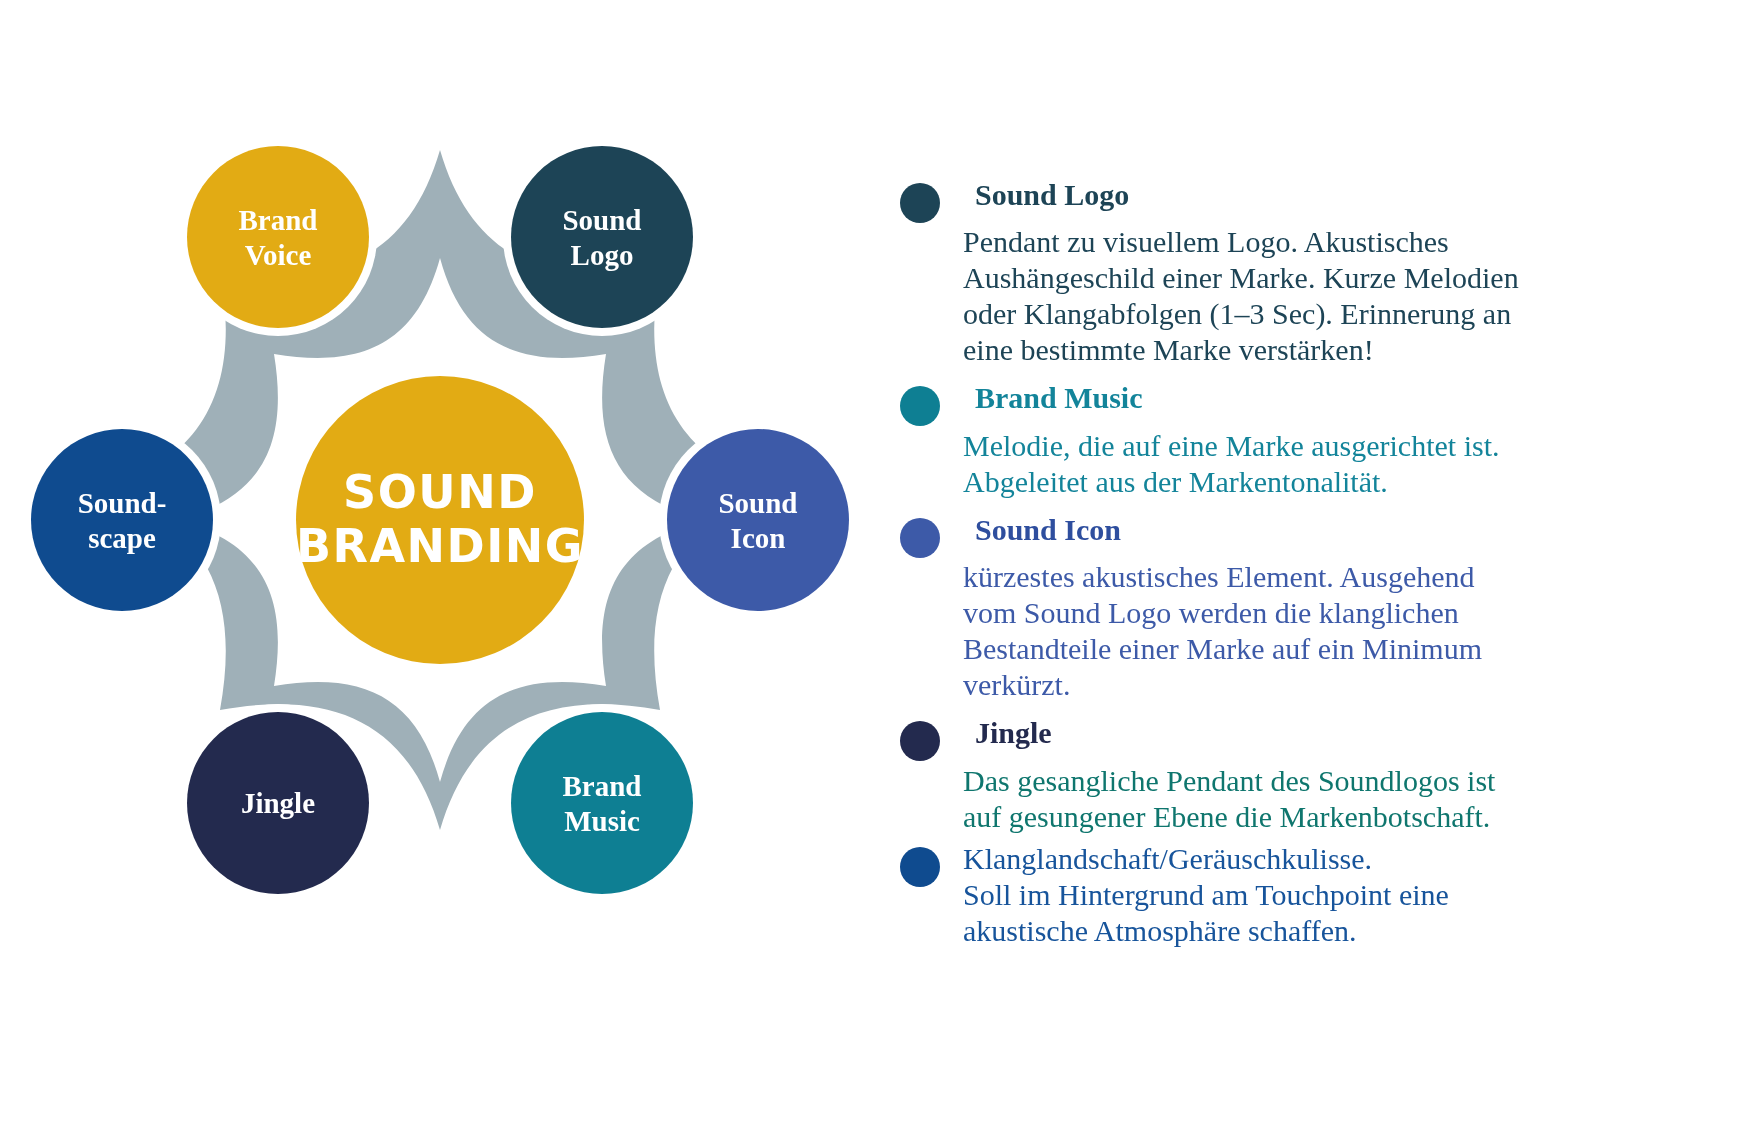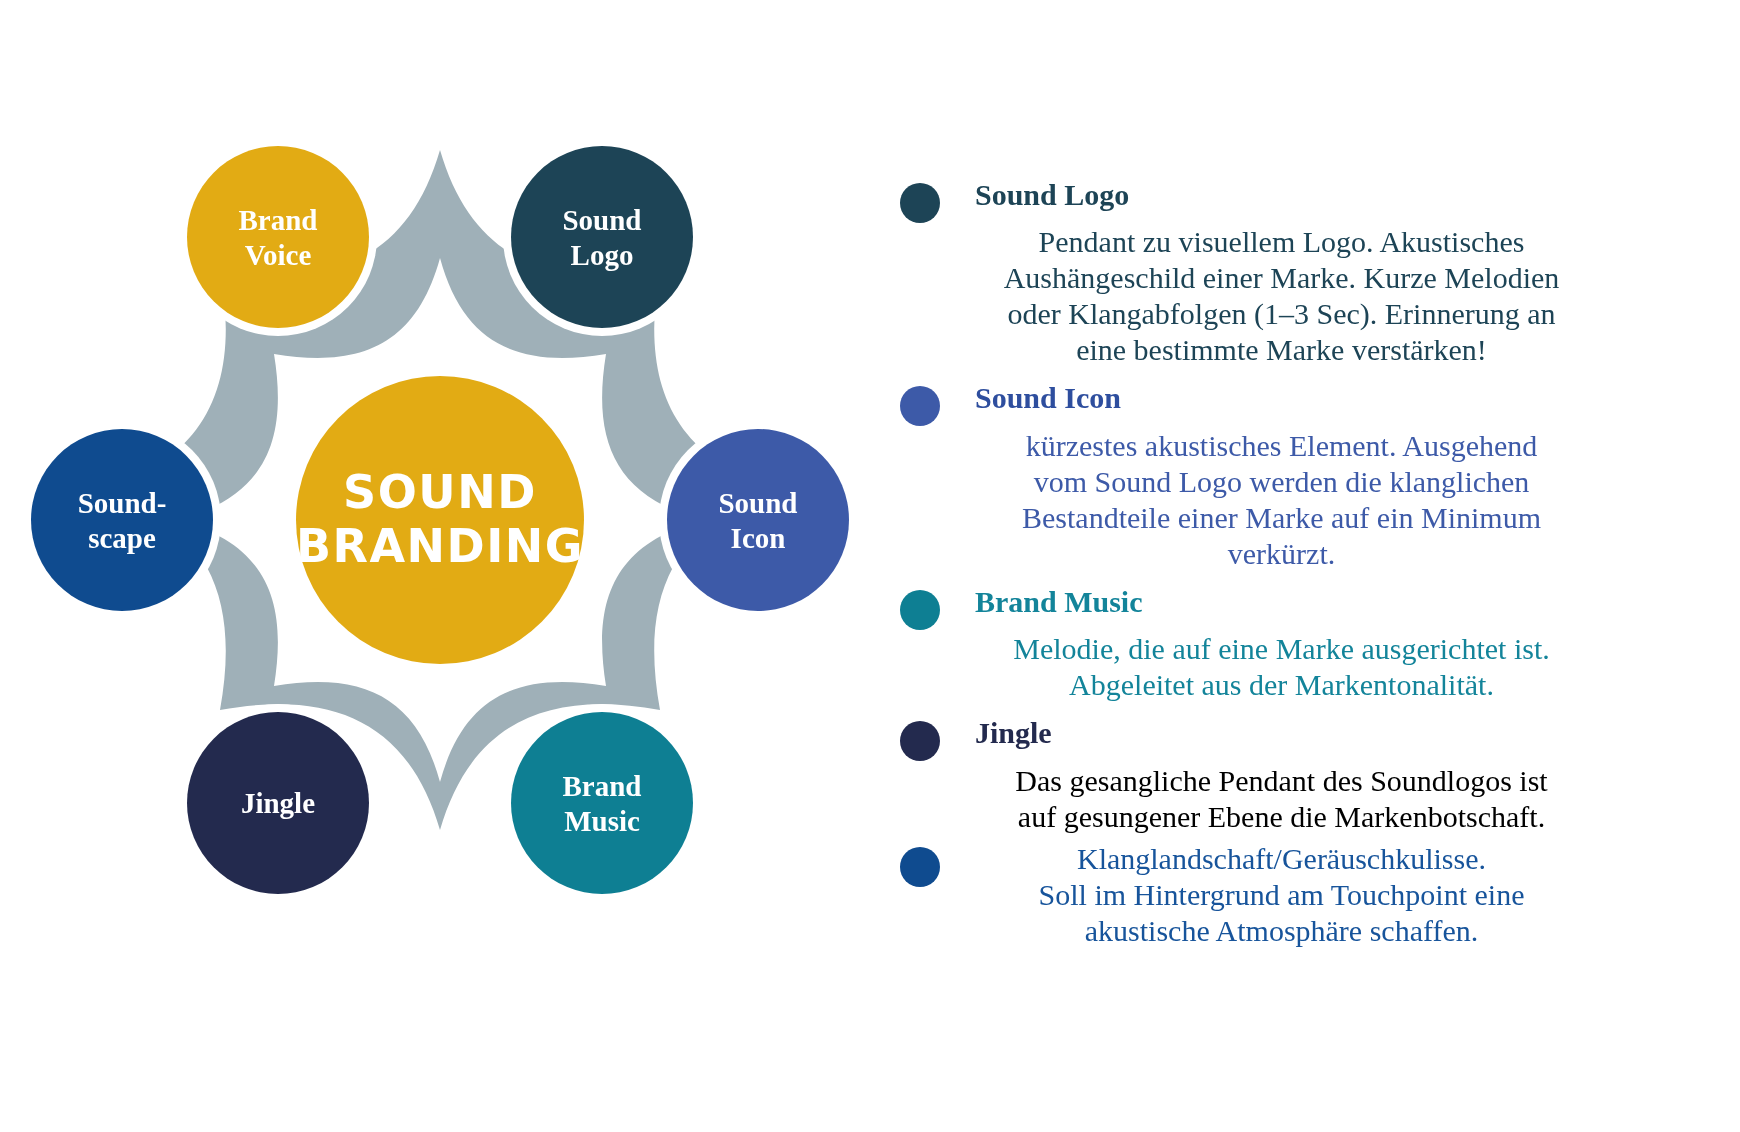--- a/index.html
+++ b/index.html
@@ -91,21 +91,20 @@
     display: block;
   }
   .legend-desc {
     font-family: "Liberation Serif", "DejaVu Serif", serif;
     font-weight: normal;
     font-size: 30px;
     line-height: 1.2;
     margin: 0;
     display: block;
     white-space: pre-line;
-    text-align: center;
   }
 </style>
 </head>
 <body>
 
 <div id="page">
 
   <div id="diagram-panel">
     <svg id="diagram-svg" viewBox="0 0 840 800">
 
@@ -189,39 +188,39 @@
       <div class="legend-item">
         <span class="legend-dot" style="background:#1d4456"></span>
         <span class="legend-title" style="color:#1d4456">Sound Logo</span>
         <span class="legend-desc" style="color:#1d4456">Pendant zu visuellem Logo. Akustisches
 Aushängeschild einer Marke. Kurze Melodien
 oder Klangabfolgen (1–3 Sec). Erinnerung an
 eine bestimmte Marke verstärken!</span>
       </div>
 
       <div class="legend-item">
+        <span class="legend-dot" style="background:#0e7f93"></span>
+        <span class="legend-title" style="color:#13849a">Brand Music</span>
+        <span class="legend-desc" style="color:#13849a">Melodie, die auf eine Marke ausgerichtet ist.
+Abgeleitet aus der Markentonalität.</span>
+      </div>
+
+      <div class="legend-item">
         <span class="legend-dot" style="background:#3d5aa8"></span>
         <span class="legend-title" style="color:#2e4e9e">Sound Icon</span>
         <span class="legend-desc" style="color:#3d5aa8">kürzestes akustisches Element. Ausgehend
 vom Sound Logo werden die klanglichen
 Bestandteile einer Marke auf ein Minimum
 verkürzt.</span>
       </div>
 
       <div class="legend-item">
-        <span class="legend-dot" style="background:#0e7f93"></span>
-        <span class="legend-title" style="color:#13849a">Brand Music</span>
-        <span class="legend-desc" style="color:#13849a">Melodie, die auf eine Marke ausgerichtet ist.
-Abgeleitet aus der Markentonalität.</span>
-      </div>
-
-      <div class="legend-item">
         <span class="legend-dot" style="background:#232a4e"></span>
         <span class="legend-title" style="color:#232a4e">Jingle</span>
-        <span class="legend-desc" style="color:#000000">Das gesangliche Pendant des Soundlogos ist
+        <span class="legend-desc" style="color:#0f766e">Das gesangliche Pendant des Soundlogos ist
 auf gesungener Ebene die Markenbotschaft.</span>
       </div>
 
       <div class="legend-item">
         <span class="legend-dot" style="background:#0f4b8f"></span>
         <span class="legend-desc" style="color:#17549b">Klanglandschaft/Geräuschkulisse.
 Soll im Hintergrund am Touchpoint eine
 akustische Atmosphäre schaffen.</span>
       </div>
 

